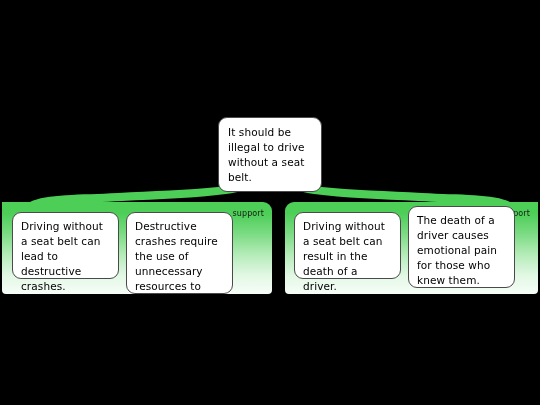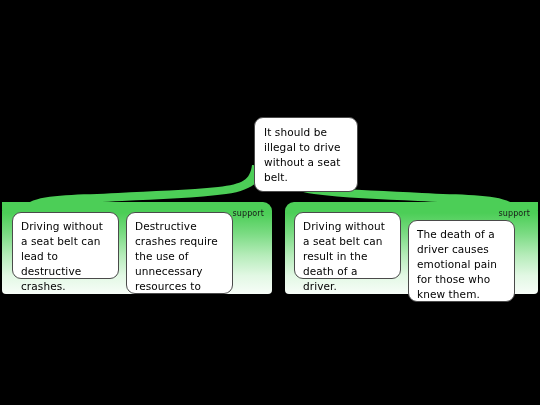--- a/index.html
+++ b/index.html
@@ -34,21 +34,20 @@
     padding: 7px 9px 6px 9px;
     font-size: 10.5px;
     line-height: 15px;
     color: #000000;
     letter-spacing: 0.1px;
   }
   #root-node {
     left: 218px;
     top: 117px;
     width: 104px;
-    margin-left: 36px;
   }
 
   
   .support-panel {
     position: absolute;
     box-sizing: border-box;
     background: linear-gradient(to bottom,
                 #4cce57 0%,
                 #4cce57 12%,
                 #7adb82 34%,
@@ -90,21 +89,21 @@
     border-radius: 9px;
     padding: 6px 8px 5px 8px;
     font-size: 10.5px;
     line-height: 15px;
     color: #000000;
     letter-spacing: 0.1px;
   }
   #reason-l1 { left: 10px;  top: 10px; width: 107px; height: 67px; }
   #reason-l2 { left: 124px; top: 10px; width: 107px; height: 82px; }
   #reason-r1 { left: 9px;   top: 10px; width: 107px; height: 67px; }
-  #reason-r2 { left: 123px; top: 18px; width: 107px; height: 82px; }
+  #reason-r2 { left: 123px; top: 4px; width: 107px; height: 82px; }
 </style>
 </head>
 <body>
 
 <div id="canvas">
 
   <svg id="connectors" viewBox="0 0 540 405" xmlns="http://www.w3.org/2000/svg">
     <path d="M 252 165
              C 250 180, 243 184, 218 187
              C 190 190, 150 191, 118 193

